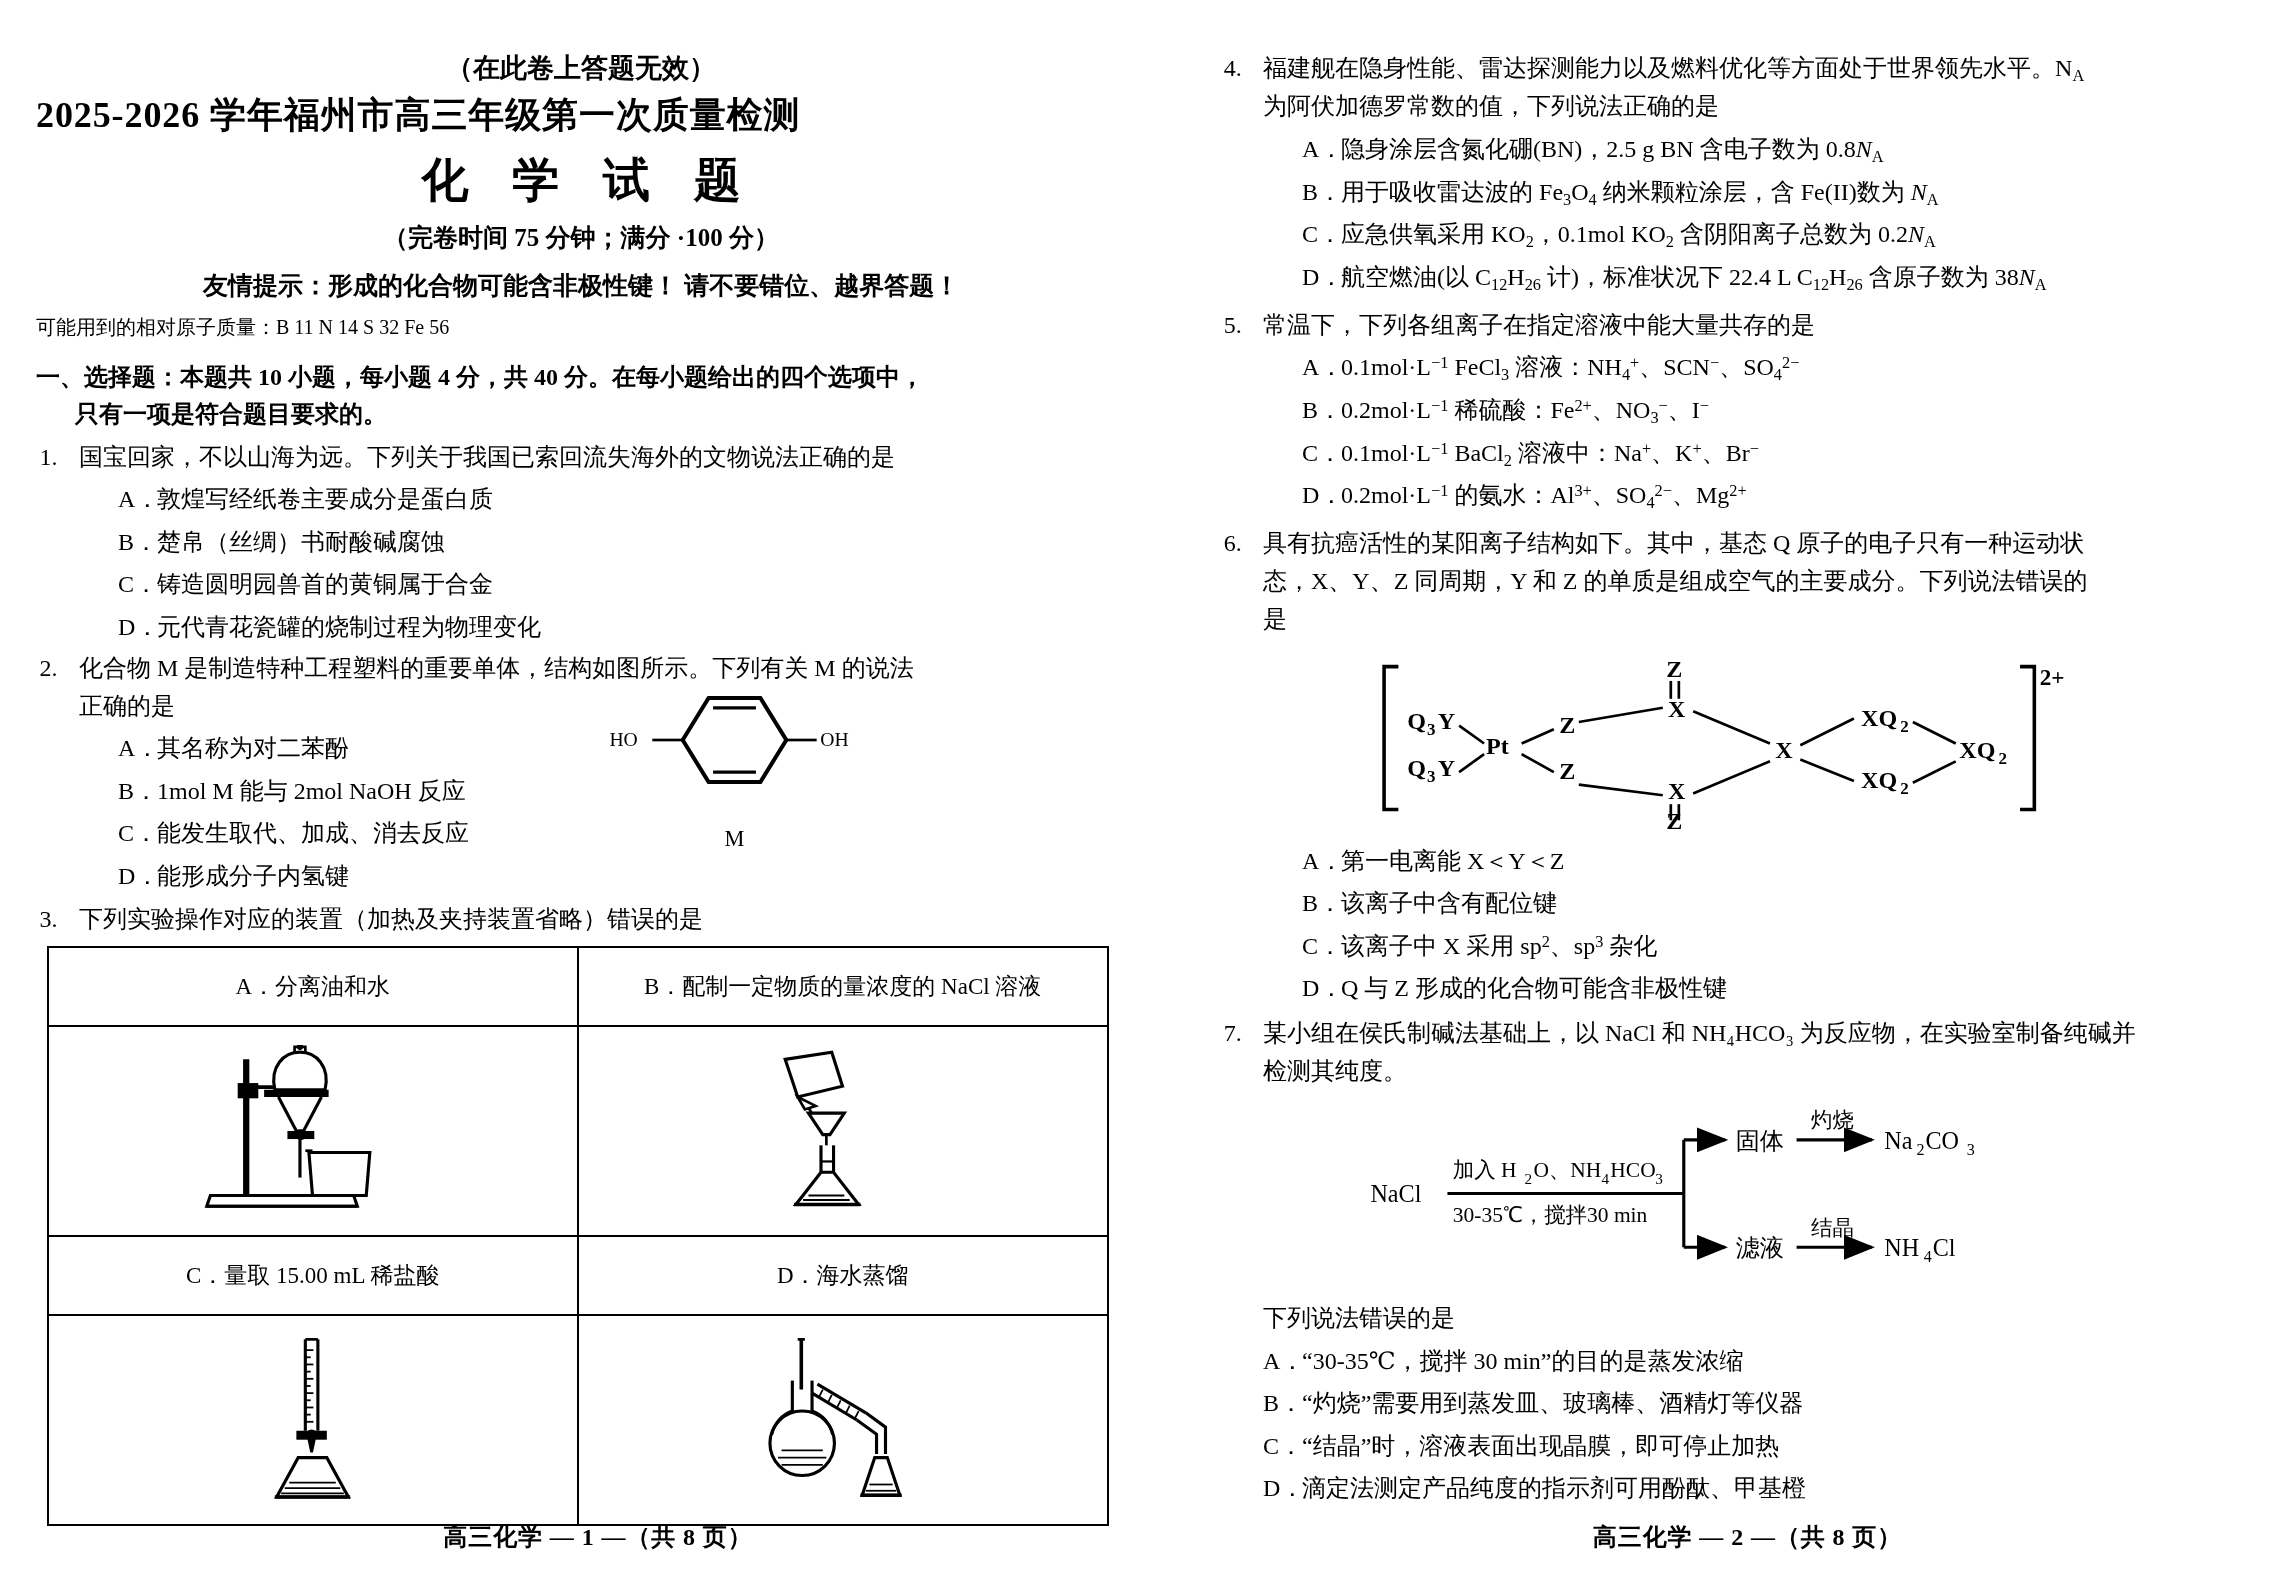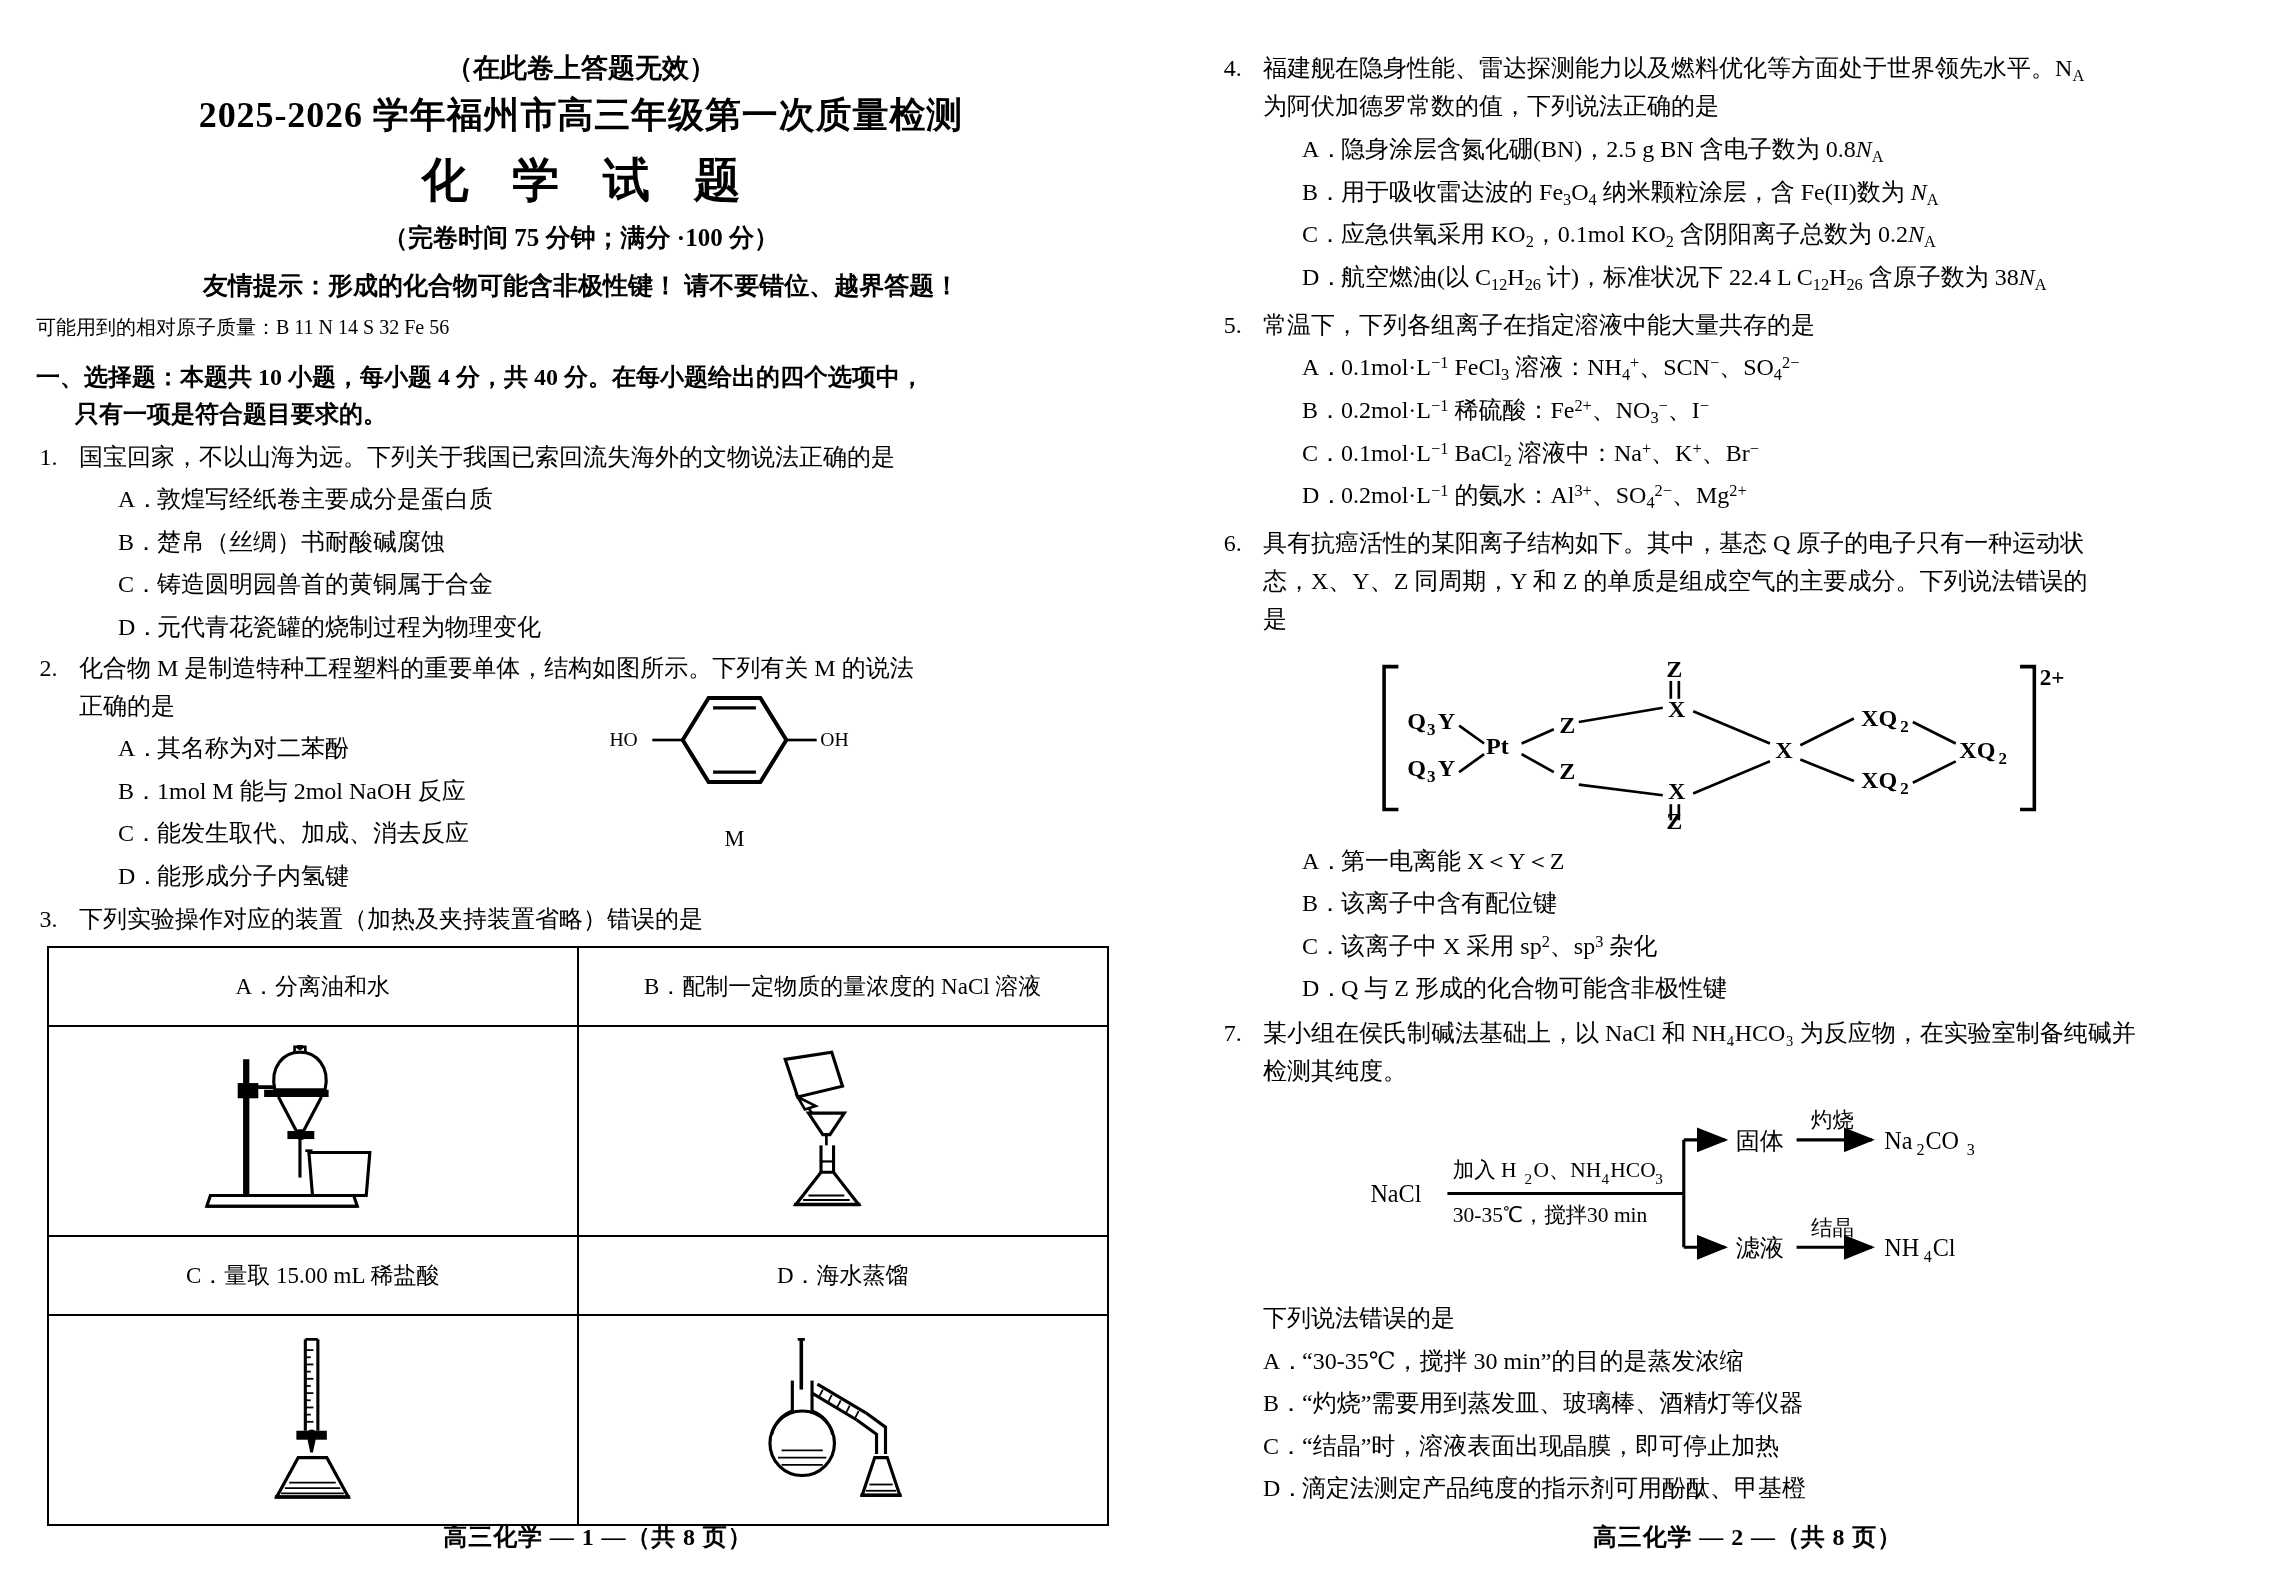--- a/index.html
+++ b/index.html
@@ -28,21 +28,21 @@
 
   
   .hdr-note{
     text-align:center;
     font-size:27px;
     font-weight:700;
     letter-spacing:0px;
     margin:9px 0 3.6px 0;
   }
   .hdr-title{
-    text-align:center;
+    text-align:left;
     font-size:36px;
     font-weight:700;
     letter-spacing:0.9px;
     margin:5.4px 0 7.2px 0;
   }
   .hdr-subject{
     text-align:center;
     font-size:47px;
     font-weight:900;
     letter-spacing:16px;

